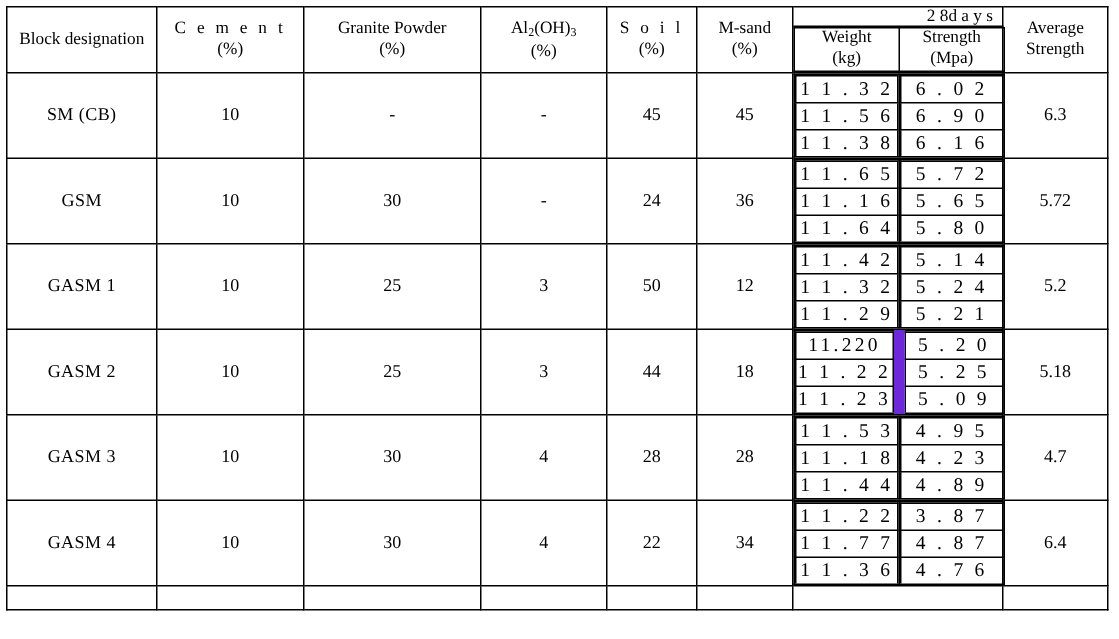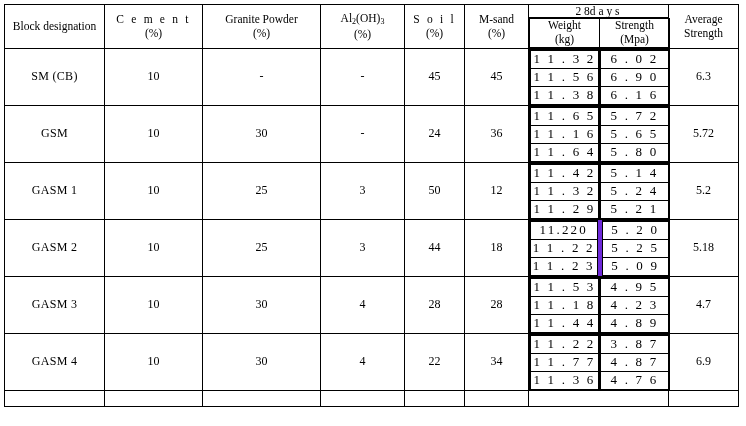--- a/index.html
+++ b/index.html
@@ -52,21 +52,21 @@
   .group-head {
     font-weight: bold;
     font-size: 11.5px;
     padding: 3px 4px 2px 4px;
     text-align: left;
     letter-spacing: 0;
     border-bottom: 1px solid #000000;
   }
   .group-head-inner {
     display: flex;
-    justify-content: center;
+    justify-content: flex-end;
     padding: 0 6px 0 4px;
     font-family: Liberation Serif, serif;
   }
   .subgrid {
     width: 100%;
     border-collapse: collapse;
     table-layout: fixed;
     font-family: Liberation Serif, serif;
   }
   .subgrid td {
@@ -353,21 +353,21 @@
         <td class="val-cell">44</td>
         <td class="val-cell">18</td>
         <td class="measure-col">
           <table class="subgrid">
             <colgroup>
                 <col style="width:70px">
                 <col style="width:70px">
               </colgroup>
             <tbody>
                 <tr>
-              <td style="border-right:4px solid #6d28d9">
+              <td style="border-right:7px solid #6d28d9">
                 <table class="inner-table">
                   <tbody>
                         <tr>
                           <td>11.220</td>
                         </tr>
                   <tr>
                           <td>1 1 . 2 2</td>
                         </tr>
                   <tr>
                           <td>1 1 . 2 3</td>
@@ -491,21 +491,21 @@
                   <tr>
                           <td>4 .  7 6</td>
                         </tr>
                 </tbody>
                     </table>
               </td>
             </tr>
           </tbody>
             </table>
         </td>
-        <td class="avg-cell">6.9</td>
+        <td class="avg-cell">6.4</td>
       </tr>
 
       <tr class="pad-row">
         <td>&nbsp;</td>
         <td>&nbsp;</td>
         <td>&nbsp;</td>
         <td>&nbsp;</td>
         <td>&nbsp;</td>
         <td>&nbsp;</td>
         <td>&nbsp;</td>

